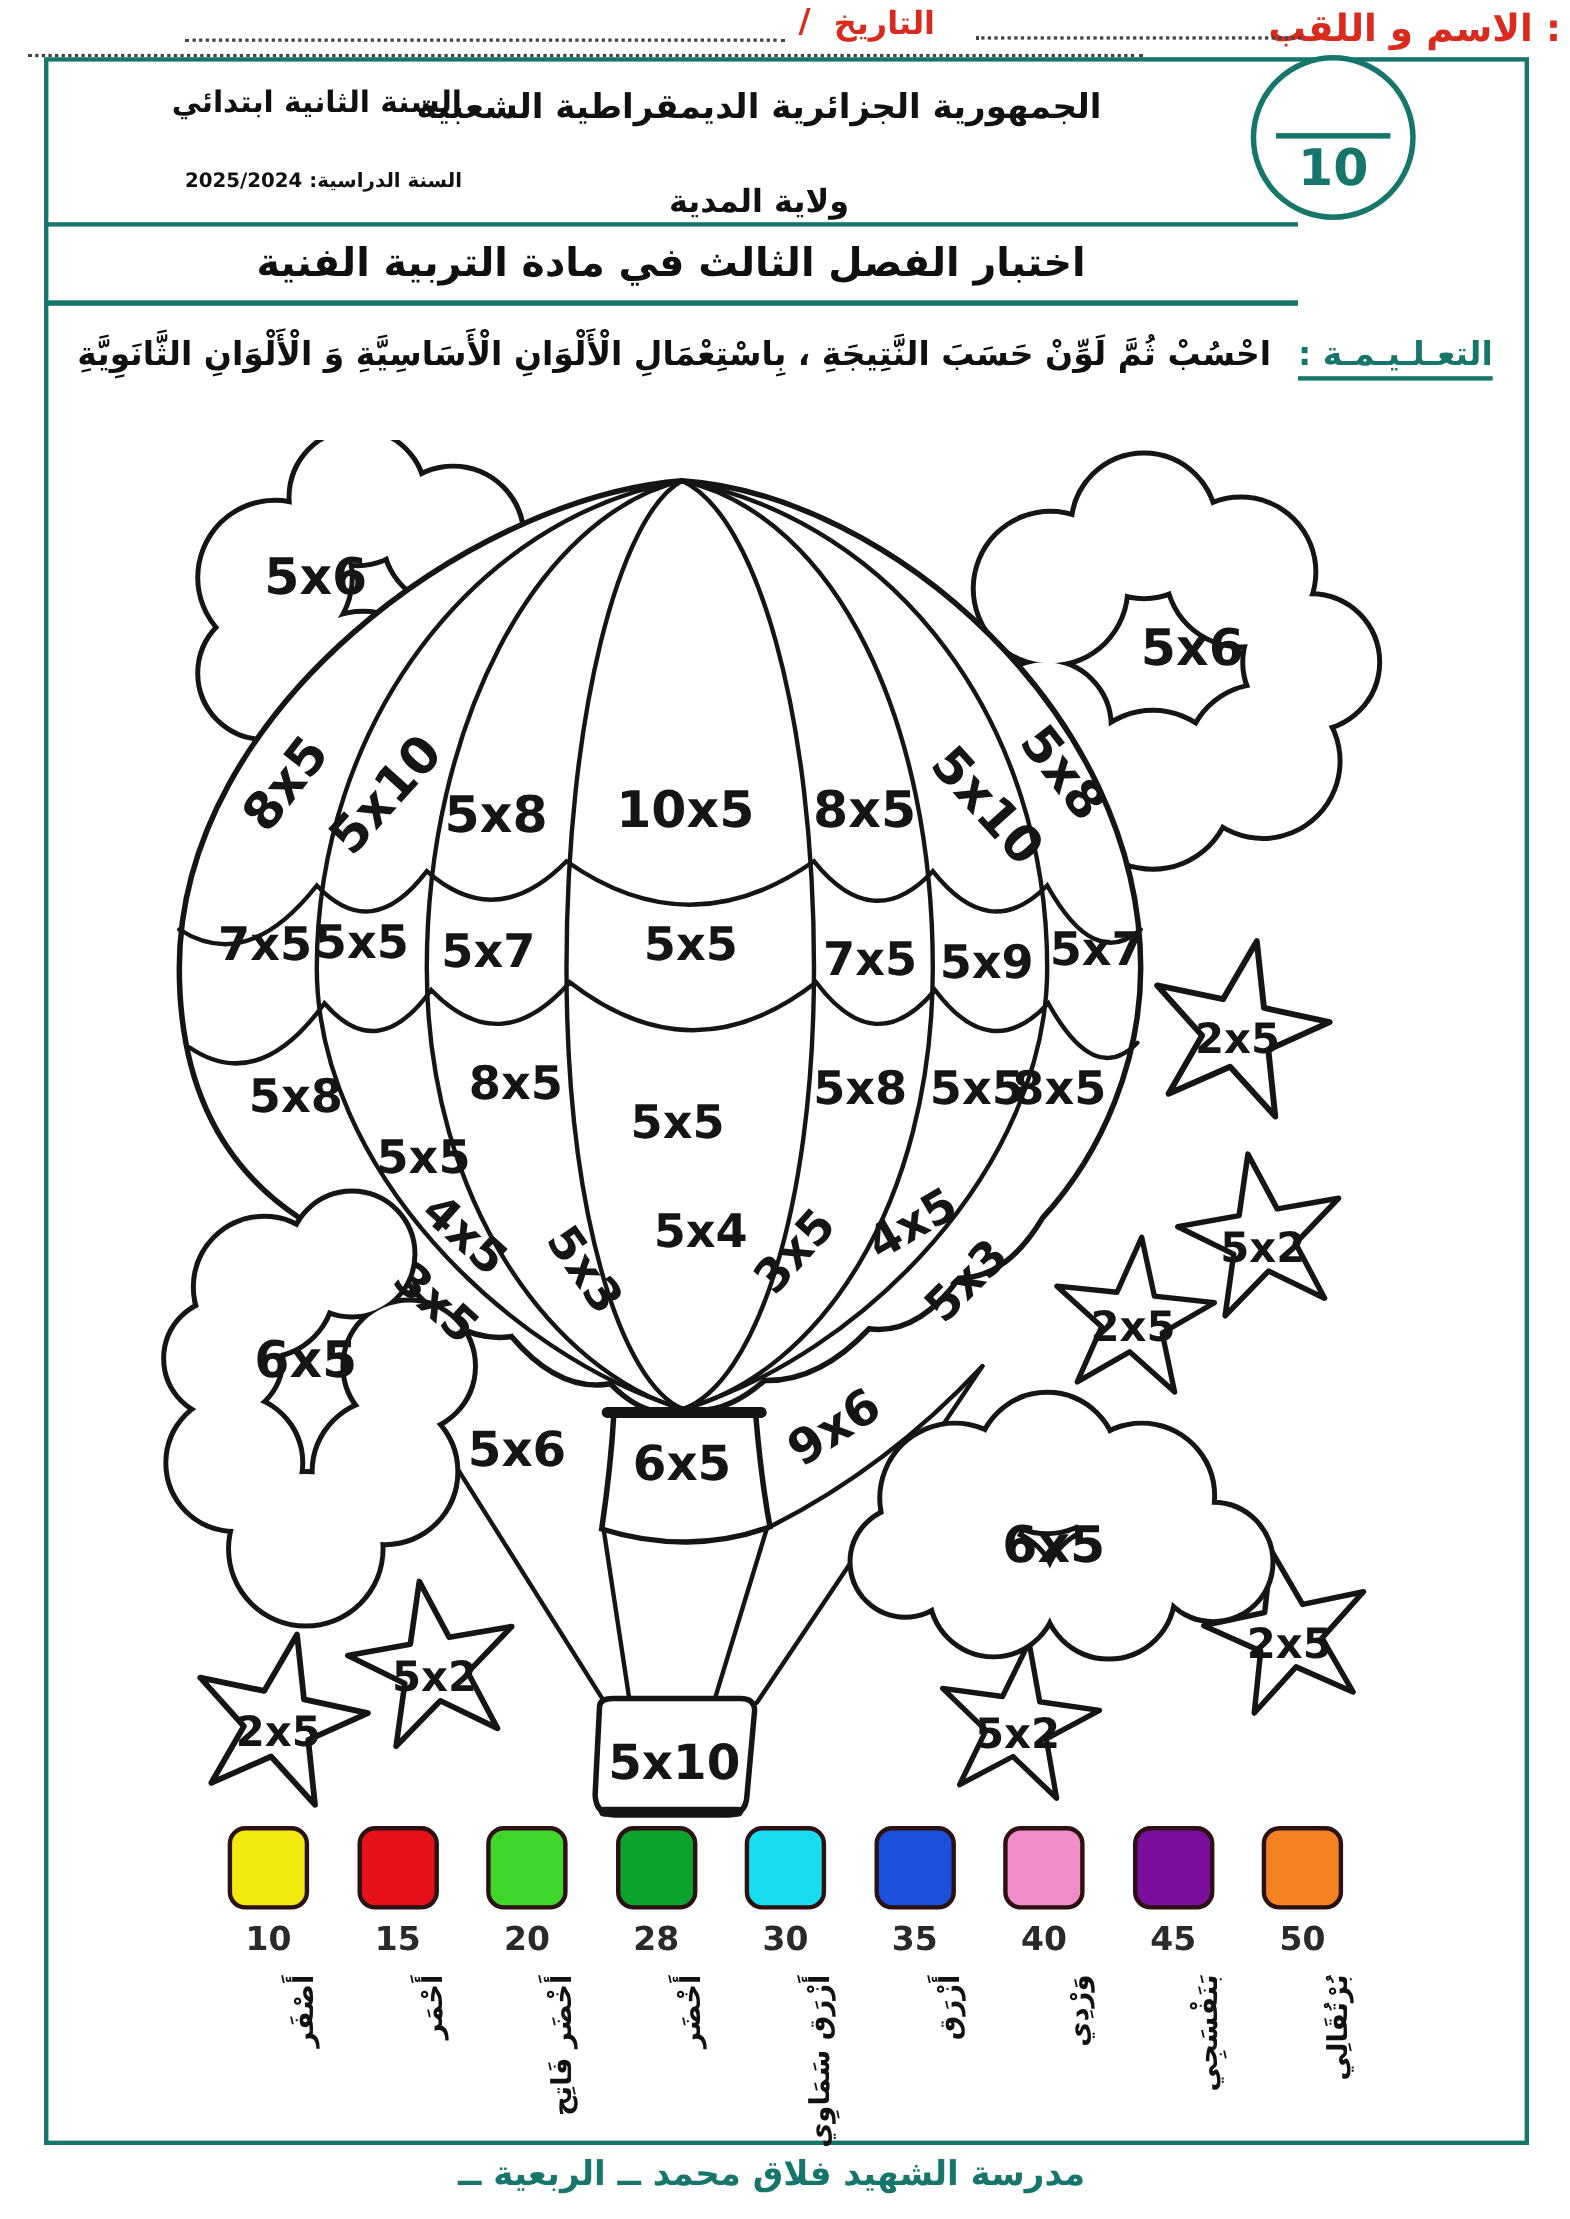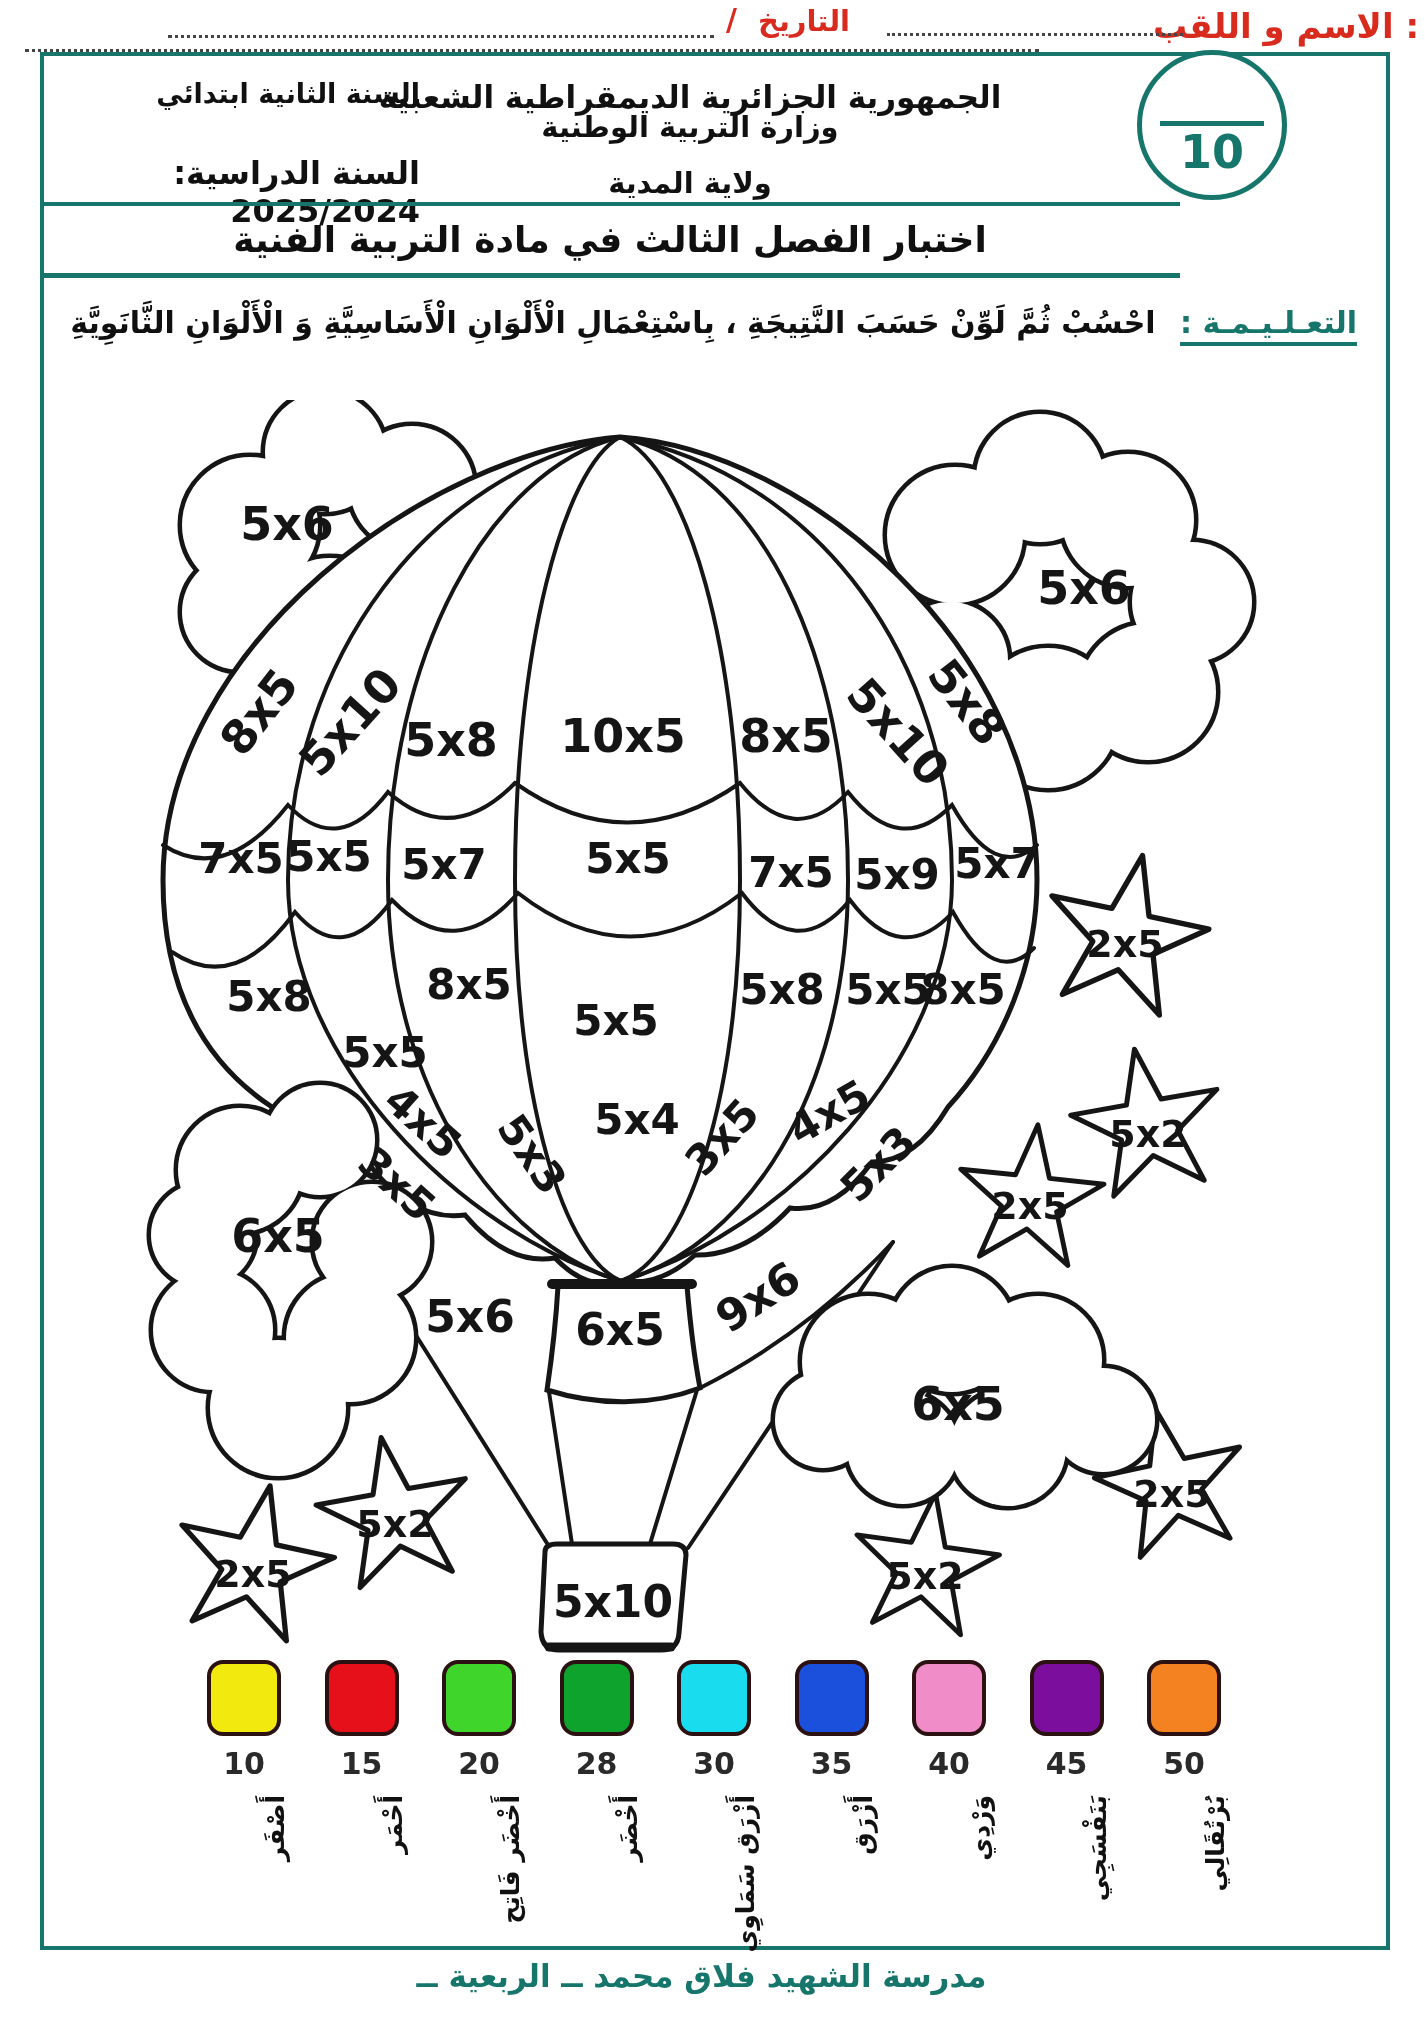--- a/index.html
+++ b/index.html
@@ -17,21 +17,21 @@
   
   #main-box{position:absolute;left:40px;top:52px;width:1350px;height:1898px;
             border:4px solid #17766B;box-sizing:border-box;background:#fff;}
   #header-sec{position:absolute;left:40px;top:52px;width:1350px;height:150px;}
   .hc{position:absolute;left:300px;width:700px;text-align:center;font-weight:bold;color:#111;}
   #h-line1{top:6px;font-size:31px;margin-top:21px;}
   #h-line2{top:58px;font-size:29px;}
   #h-line3{top:114px;font-size:29px;}
   .hl{position:absolute;left:60px;width:320px;text-align:right;font-weight:bold;color:#111;}
   #grade-level{top:26px;font-size:27px;}
-  #school-year{top:102px;font-size:32px;direction:rtl;}
+  #school-year{top:102px;font-size:18px;direction:rtl;}
   #grade-circle{position:absolute;left:1137px;top:50px;width:150px;height:150px;background:#fff;
       border:5px solid #17766B;border-radius:50%;box-sizing:border-box;z-index:6;}
   #grade-line{position:absolute;left:18px;top:66px;width:104px;border-top:5px solid #17766B;}
   #grade-value{position:absolute;left:0;top:70px;width:140px;text-align:center;color:#17766B;
       font-size:46px;font-weight:bold;}
   #title-sec{position:absolute;left:40px;top:202px;width:1140px;height:76px;box-sizing:border-box;
       border-top:4px solid #17766B;border-bottom:5px solid #17766B;display:flex;align-items:center;
       justify-content:center;font-size:36px;font-weight:bold;color:#101010;}
   
   #instruction{position:absolute;right:70px;left:60px;top:300px;direction:rtl;text-align:right;
@@ -69,21 +69,20 @@
     <span id="date-label" class="red">التاريخ</span>
     <span id="slash" class="red">/</span>
     <div id="dots-b" class="dots"></div>
     <div id="dots-c" class="dots"></div>
   </div>
 
   <div id="main-box"></div>
 
   <div id="header-sec">
     <div id="h-line1" class="hc">الجمهورية الجزائرية الديمقراطية الشعبية</div>
-    <div id="h-line2" class="hc">وزارة التربية الوطنية</div>
     <div id="h-line3" class="hc">ولاية المدية</div>
     <div id="grade-level" class="hl">السنة الثانية ابتدائي</div>
     <div id="school-year" class="hl">السنة الدراسية: 2025/2024</div>
   </div>
 
   <div id="grade-circle">
     <div id="grade-line"></div>
     <div id="grade-value">10</div>
   </div>
 

